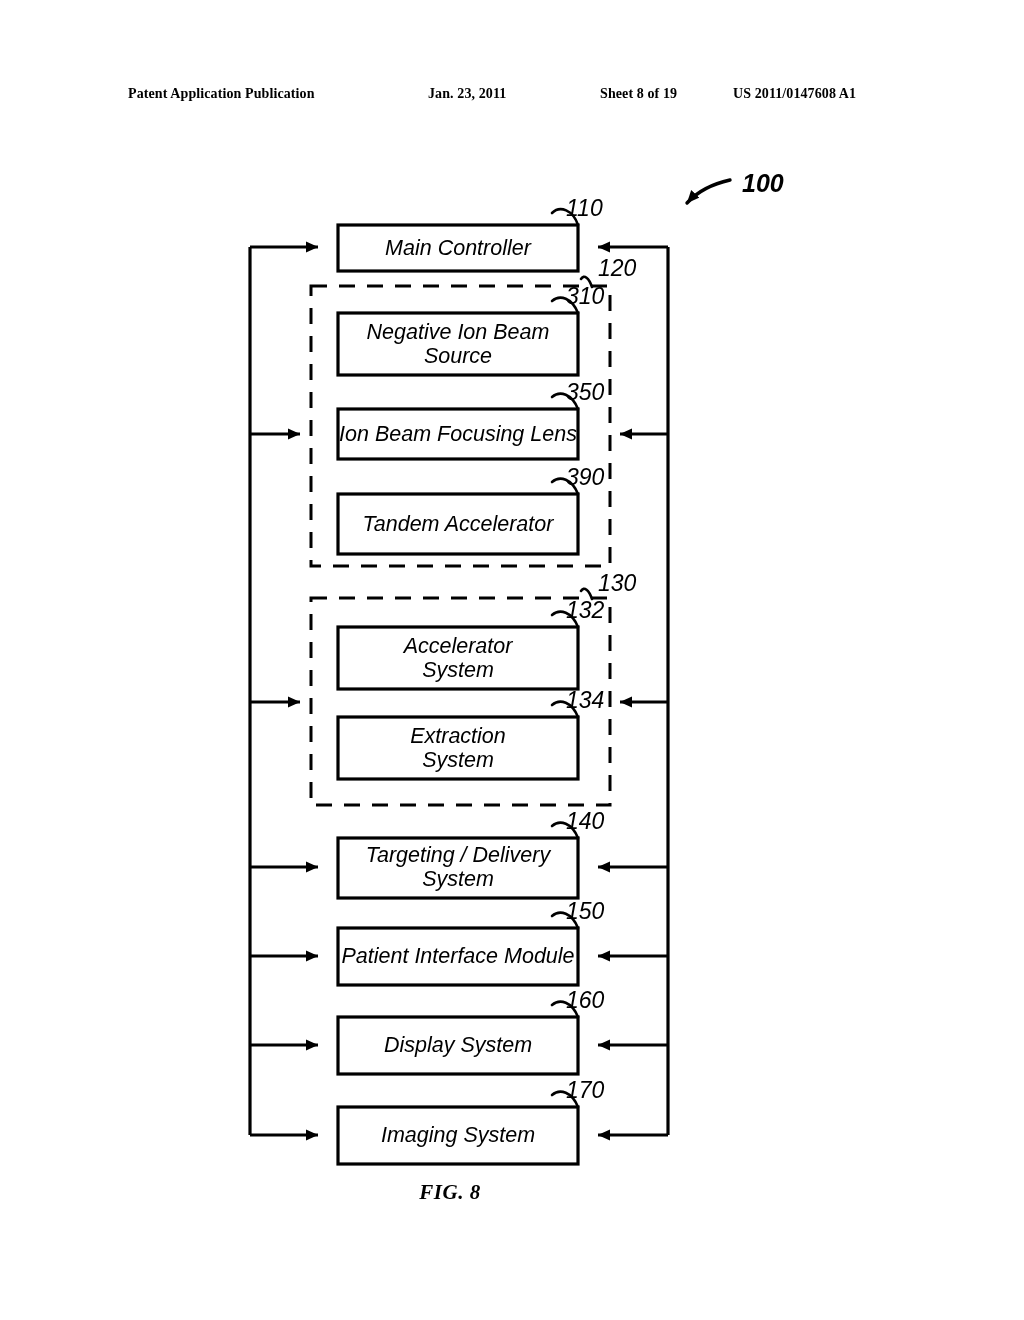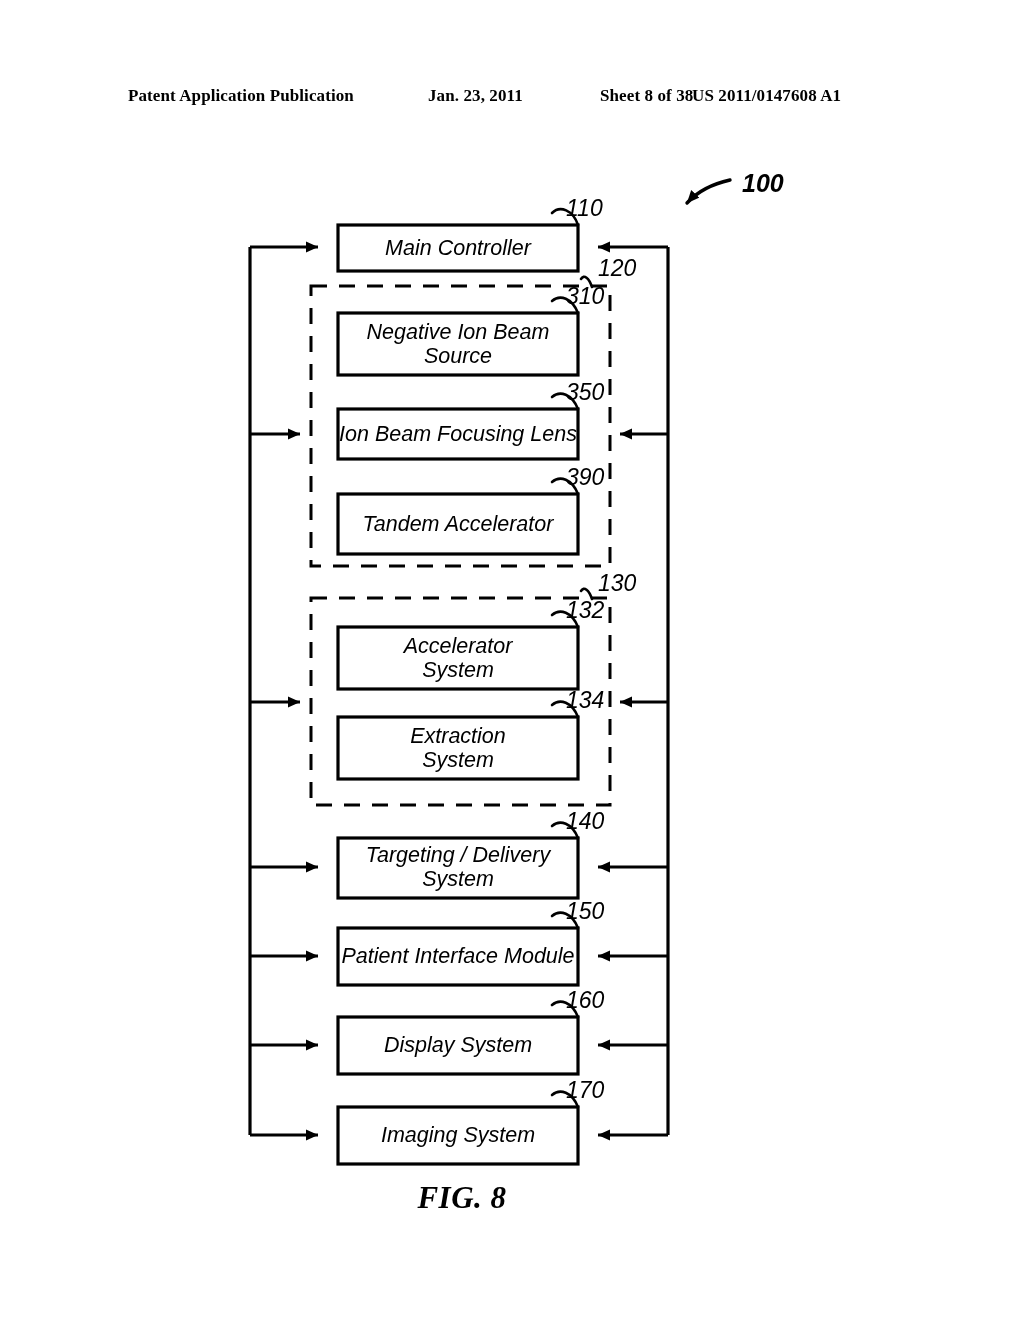--- a/index.html
+++ b/index.html
@@ -26,42 +26,41 @@
     position: absolute;
     top: 86px;
     left: 0;
     width: 1024px;
     height: 28px;
     display: flex;
     flex-direction: row;
     align-items: baseline;
     font-family: "Liberation Serif", serif;
     font-weight: bold;
-    font-size: 17px;
+    font-size: 14px;
     letter-spacing: 0.1px;
     white-space: nowrap;
   }
   .hdr-pub   { position: absolute; left: 128px;  top: 0; }
   .hdr-date  { position: absolute; left: 428px;  top: 0; }
   .hdr-sheet { position: absolute; left: 600px;  top: 0; }
-  .hdr-num   { position: absolute; left: 692px;  top: 0; }
+  .hdr-num   { position: absolute; left: 733px;  top: 0; }
 
   
   .fig-caption {
     position: absolute;
     left: 0;
     top: 1180px;
     width: 900px;
     text-align: center;
     font-family: "Liberation Serif", serif;
     font-style: italic;
     font-weight: bold;
-    font-size: 31px;
+    font-size: 21px;
     letter-spacing: 0.5px;
-    padding-left: 12px;
   }
 
   
   svg.diagram {
     position: absolute;
     left: 0;
     top: 0;
     width: 1024px;
     height: 1320px;
   }
@@ -121,21 +120,21 @@
   }
 </style>
 </head>
 <body>
 
 <div class="page">
 
   <div class="doc-header">
     <span class="hdr-pub">Patent Application Publication</span>
     <span class="hdr-date">Jan. 23, 2011</span>
-    <span class="hdr-sheet">Sheet 8 of 38</span>
+    <span class="hdr-sheet">Sheet 8 of 19</span>
     <span class="hdr-num">US 2011/0147608 A1</span>
   </div>
 
   <svg class="diagram" viewBox="0 0 1024 1320">
     <defs>
       <marker id="arrowR" markerWidth="13" markerHeight="12" refX="12.4" refY="6" orient="auto" markerUnits="userSpaceOnUse">
         <path d="M0,0.4 L12.6,6 L0,11.6 Z" fill="#000000"></path>
       </marker>
       <marker id="arrowL" markerWidth="13" markerHeight="12" refX="12.4" refY="6" orient="auto" markerUnits="userSpaceOnUse">
         <path d="M0,0.4 L12.6,6 L0,11.6 Z" fill="#000000"></path>

